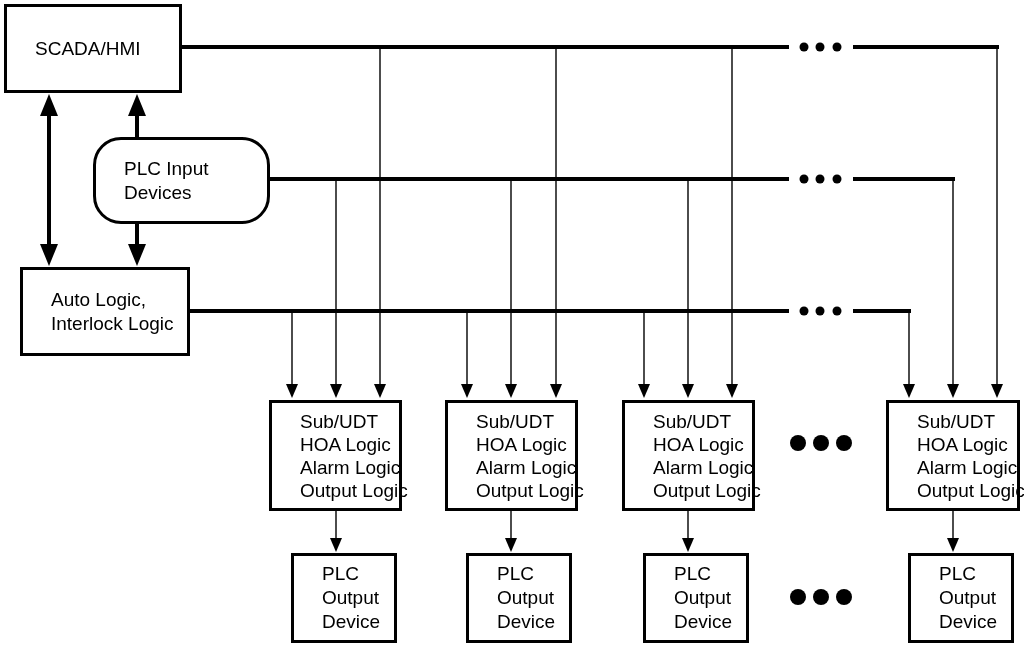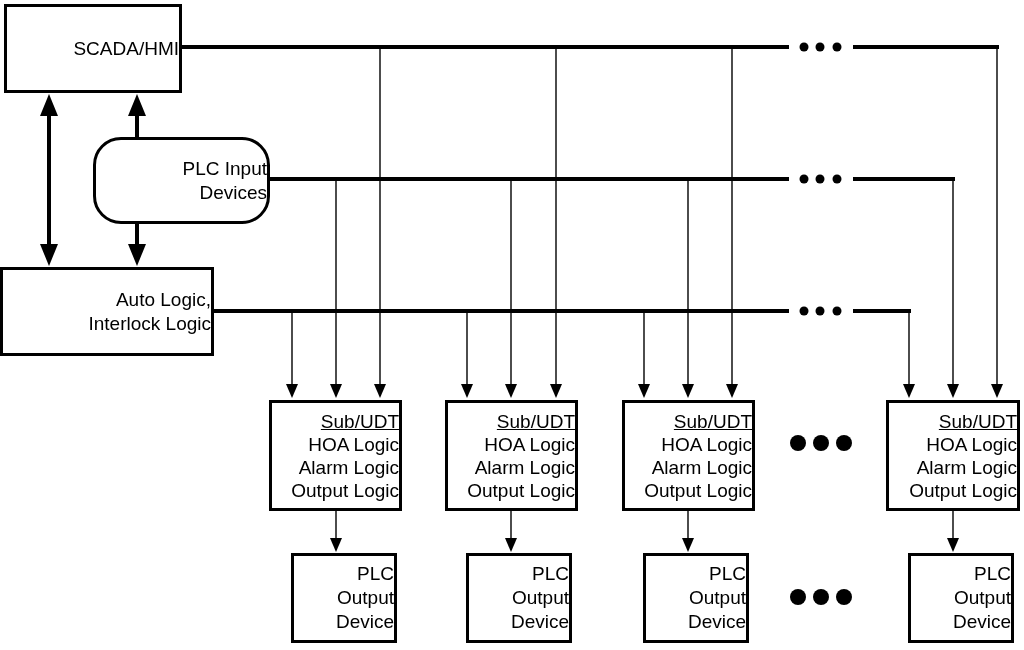--- a/index.html
+++ b/index.html
@@ -23,33 +23,34 @@
     width: 1024px;
     height: 650px;
   }
   .box {
     position: absolute;
     box-sizing: border-box;
     border: 3px solid #000000;
     background: #ffffff;
     display: flex;
     flex-direction: column;
-    align-items: flex-end;
+    align-items: flex-start;
     justify-content: center;
     text-align: center;
     font-size: 19px;
     line-height: 23px;
+    padding-left: 28px;
   }
   .box .ln { display: block; white-space: nowrap; }
-  .box .underlined { text-decoration: underline; }
+  .box .underlined { }
 
   
   .scada       { left: 4px;  top: 4px;   width: 178px; height: 89px;  line-height: 24px; }
   .plc-input   { left: 93px; top: 137px; width: 177px; height: 87px;  line-height: 24px; border-radius: 28px; }
-  .auto-logic  { left: 0;  top: 267px; width: 214px; height: 89px;  line-height: 24px; }
+  .auto-logic  { left: 20px;  top: 267px; width: 170px; height: 89px;  line-height: 24px; }
 
   
   .sub-udt { top: 400px; height: 111px; width: 133px; }
   .sub-1 { left: 269px; }
   .sub-2 { left: 445px; }
   .sub-3 { left: 622px; }
   .sub-4 { left: 886px; width: 134px; }
 
   
   .plc-out { top: 553px; height: 90px; width: 106px; line-height: 24px; }

